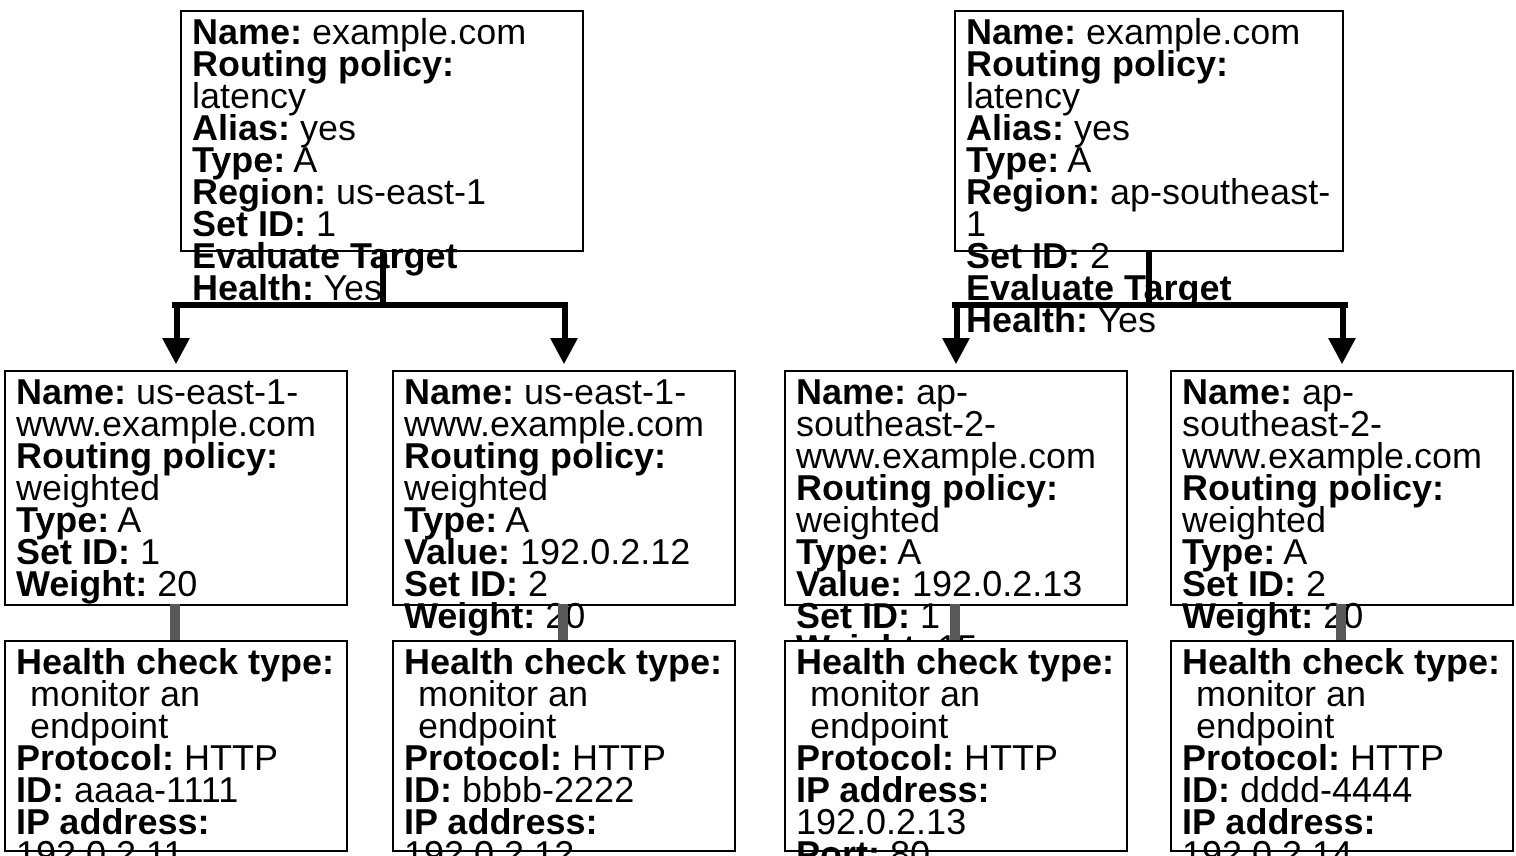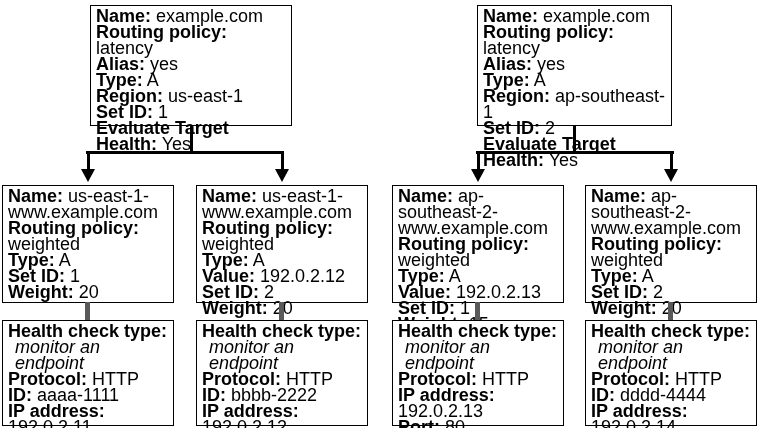--- a/index.html
+++ b/index.html
@@ -8,21 +8,21 @@
     font-family:"Liberation Sans","DejaVu Sans",sans-serif;
     color:#000000;overflow:hidden;
   }
   .box{
     position:absolute;box-sizing:border-box;background:#ffffff;
     border:1px solid #000000;padding:2px 4px 2px 5px;
     font-size:18px;
   }
   .line{line-height:16px;overflow-wrap:break-word;}
   .line .lbl{font-weight:bold;}
-  .line.indent{padding-left:7px;font-style:italic;}
+  .line.indent{padding-left:7px;}
   .vline,.hline{position:absolute;background:#000000;}
   .tri{
     position:absolute;width:0;height:0;
     border-left:7px solid transparent;border-right:7px solid transparent;
     border-top:13px solid #000000;
   }
   .linkbar{position:absolute;width:5px;background:#595959;}
 </style>
 </head>
 <body>

